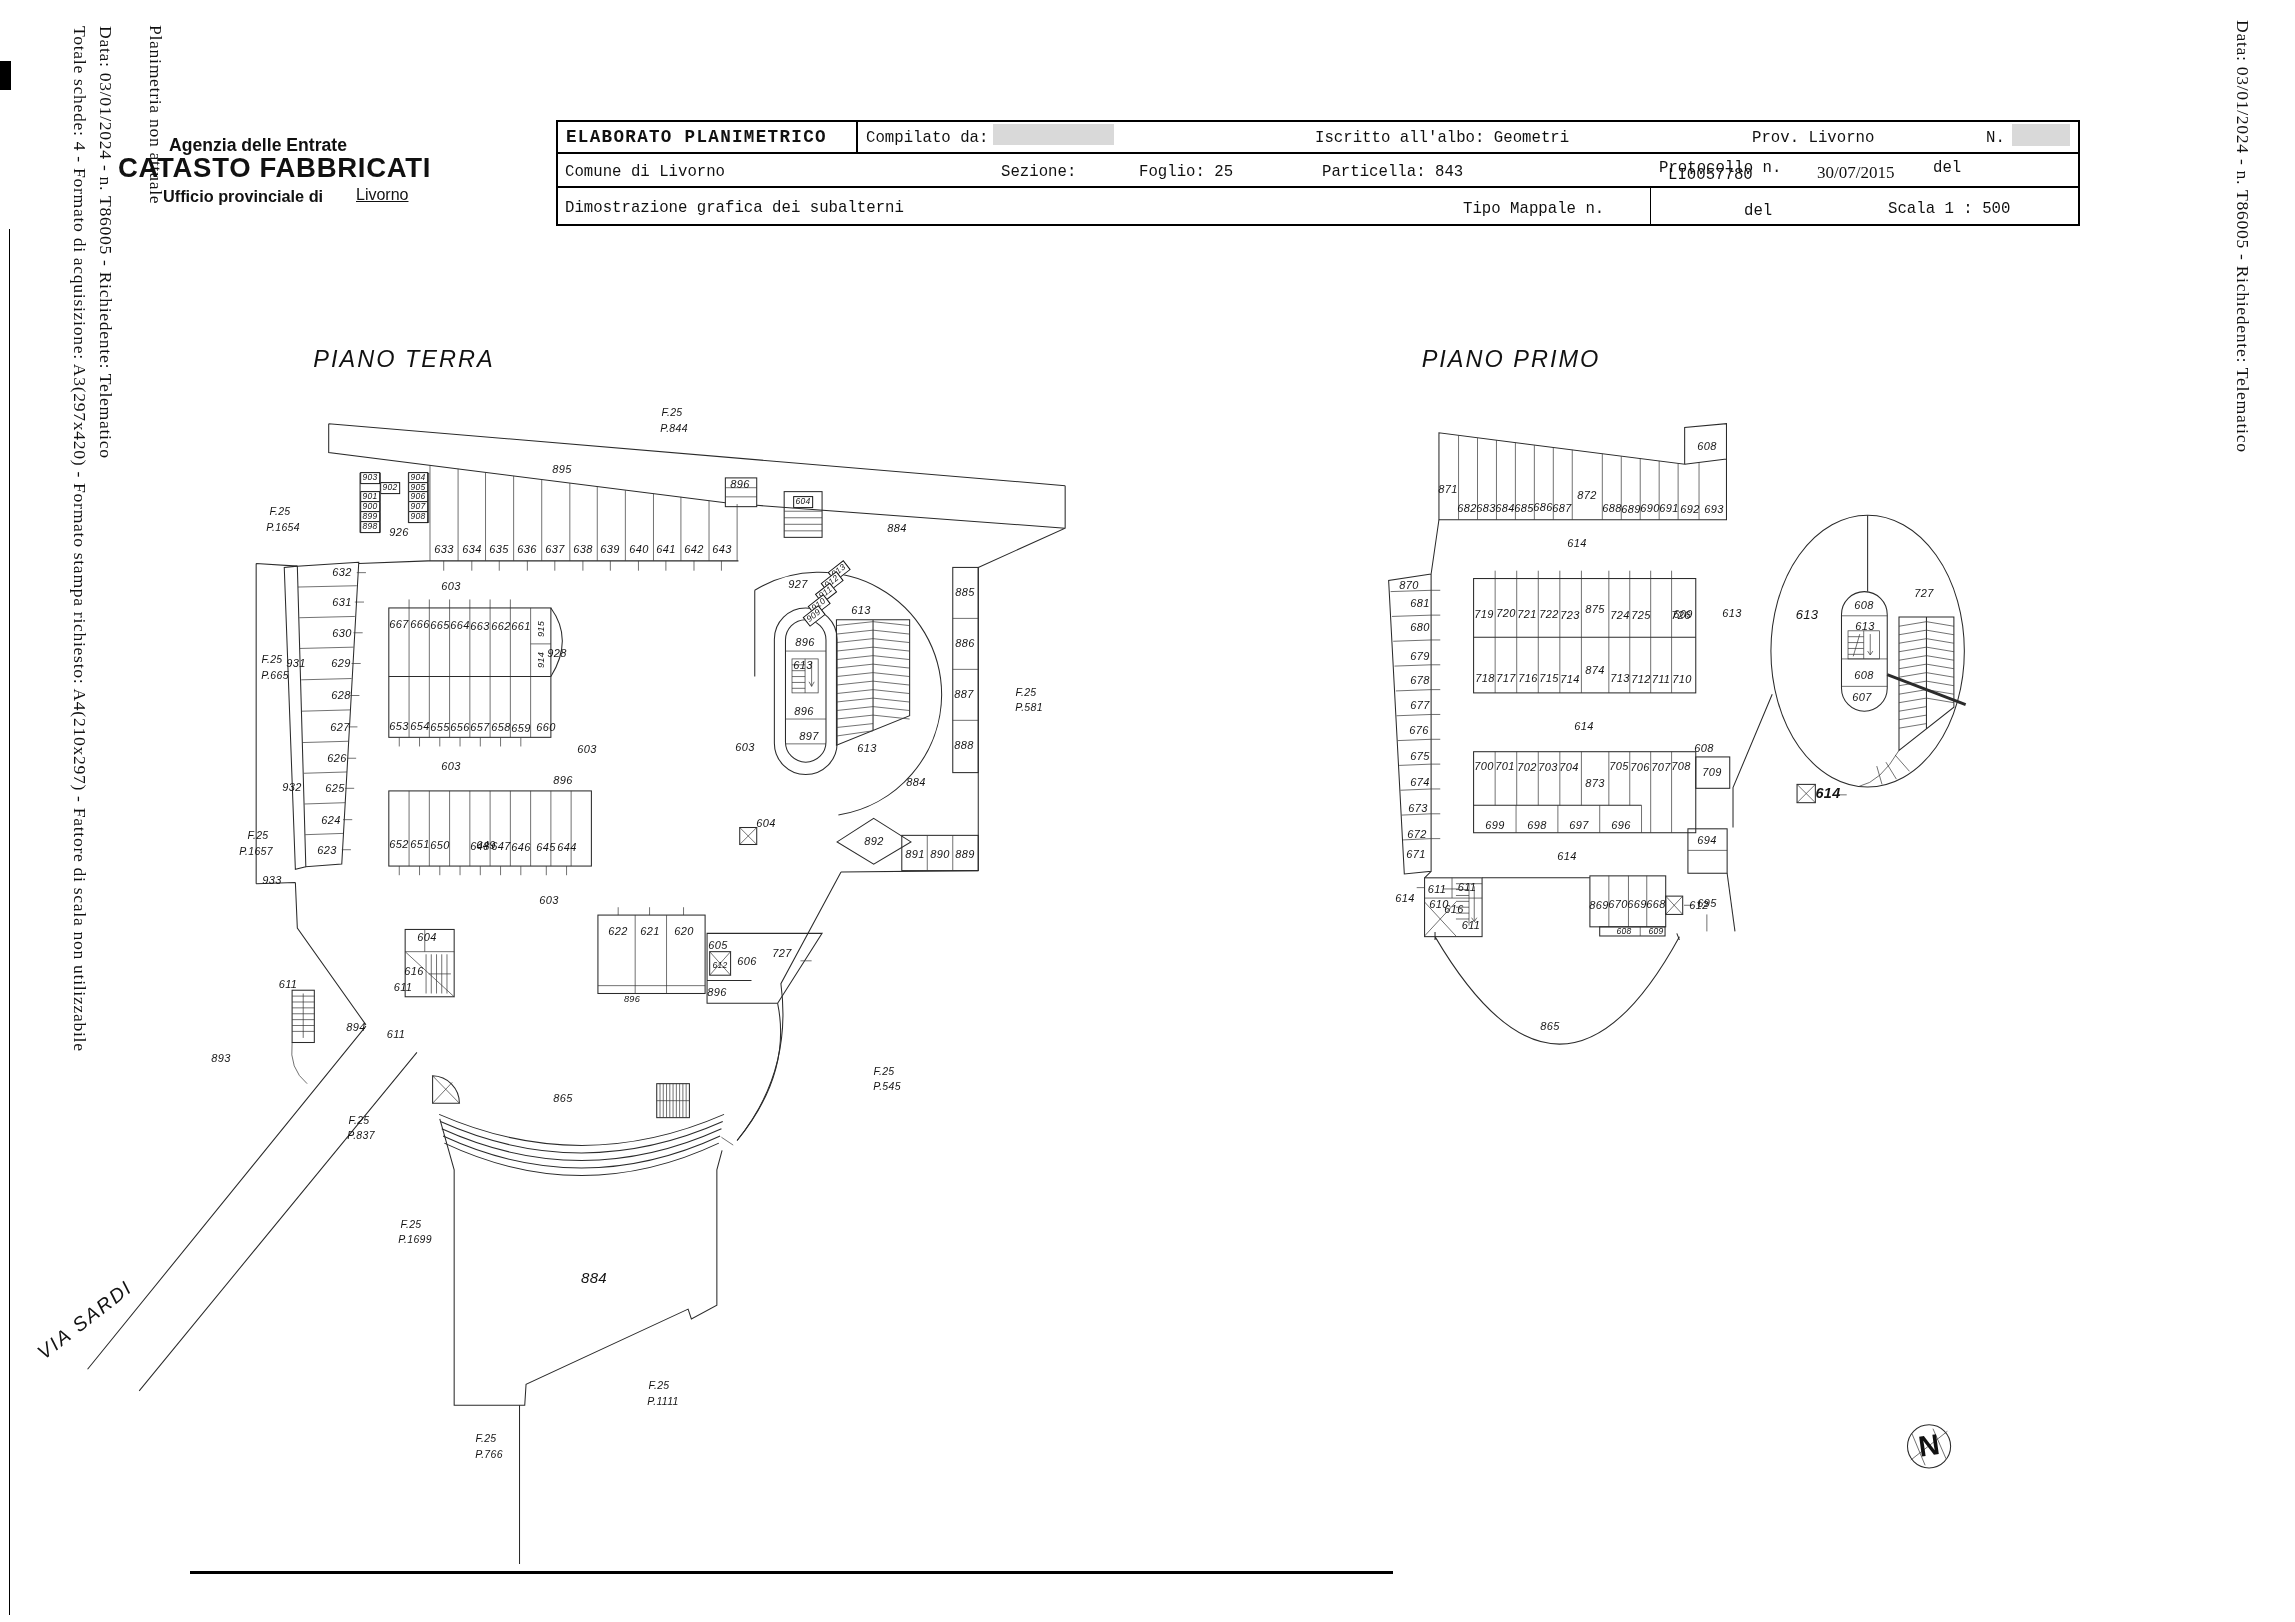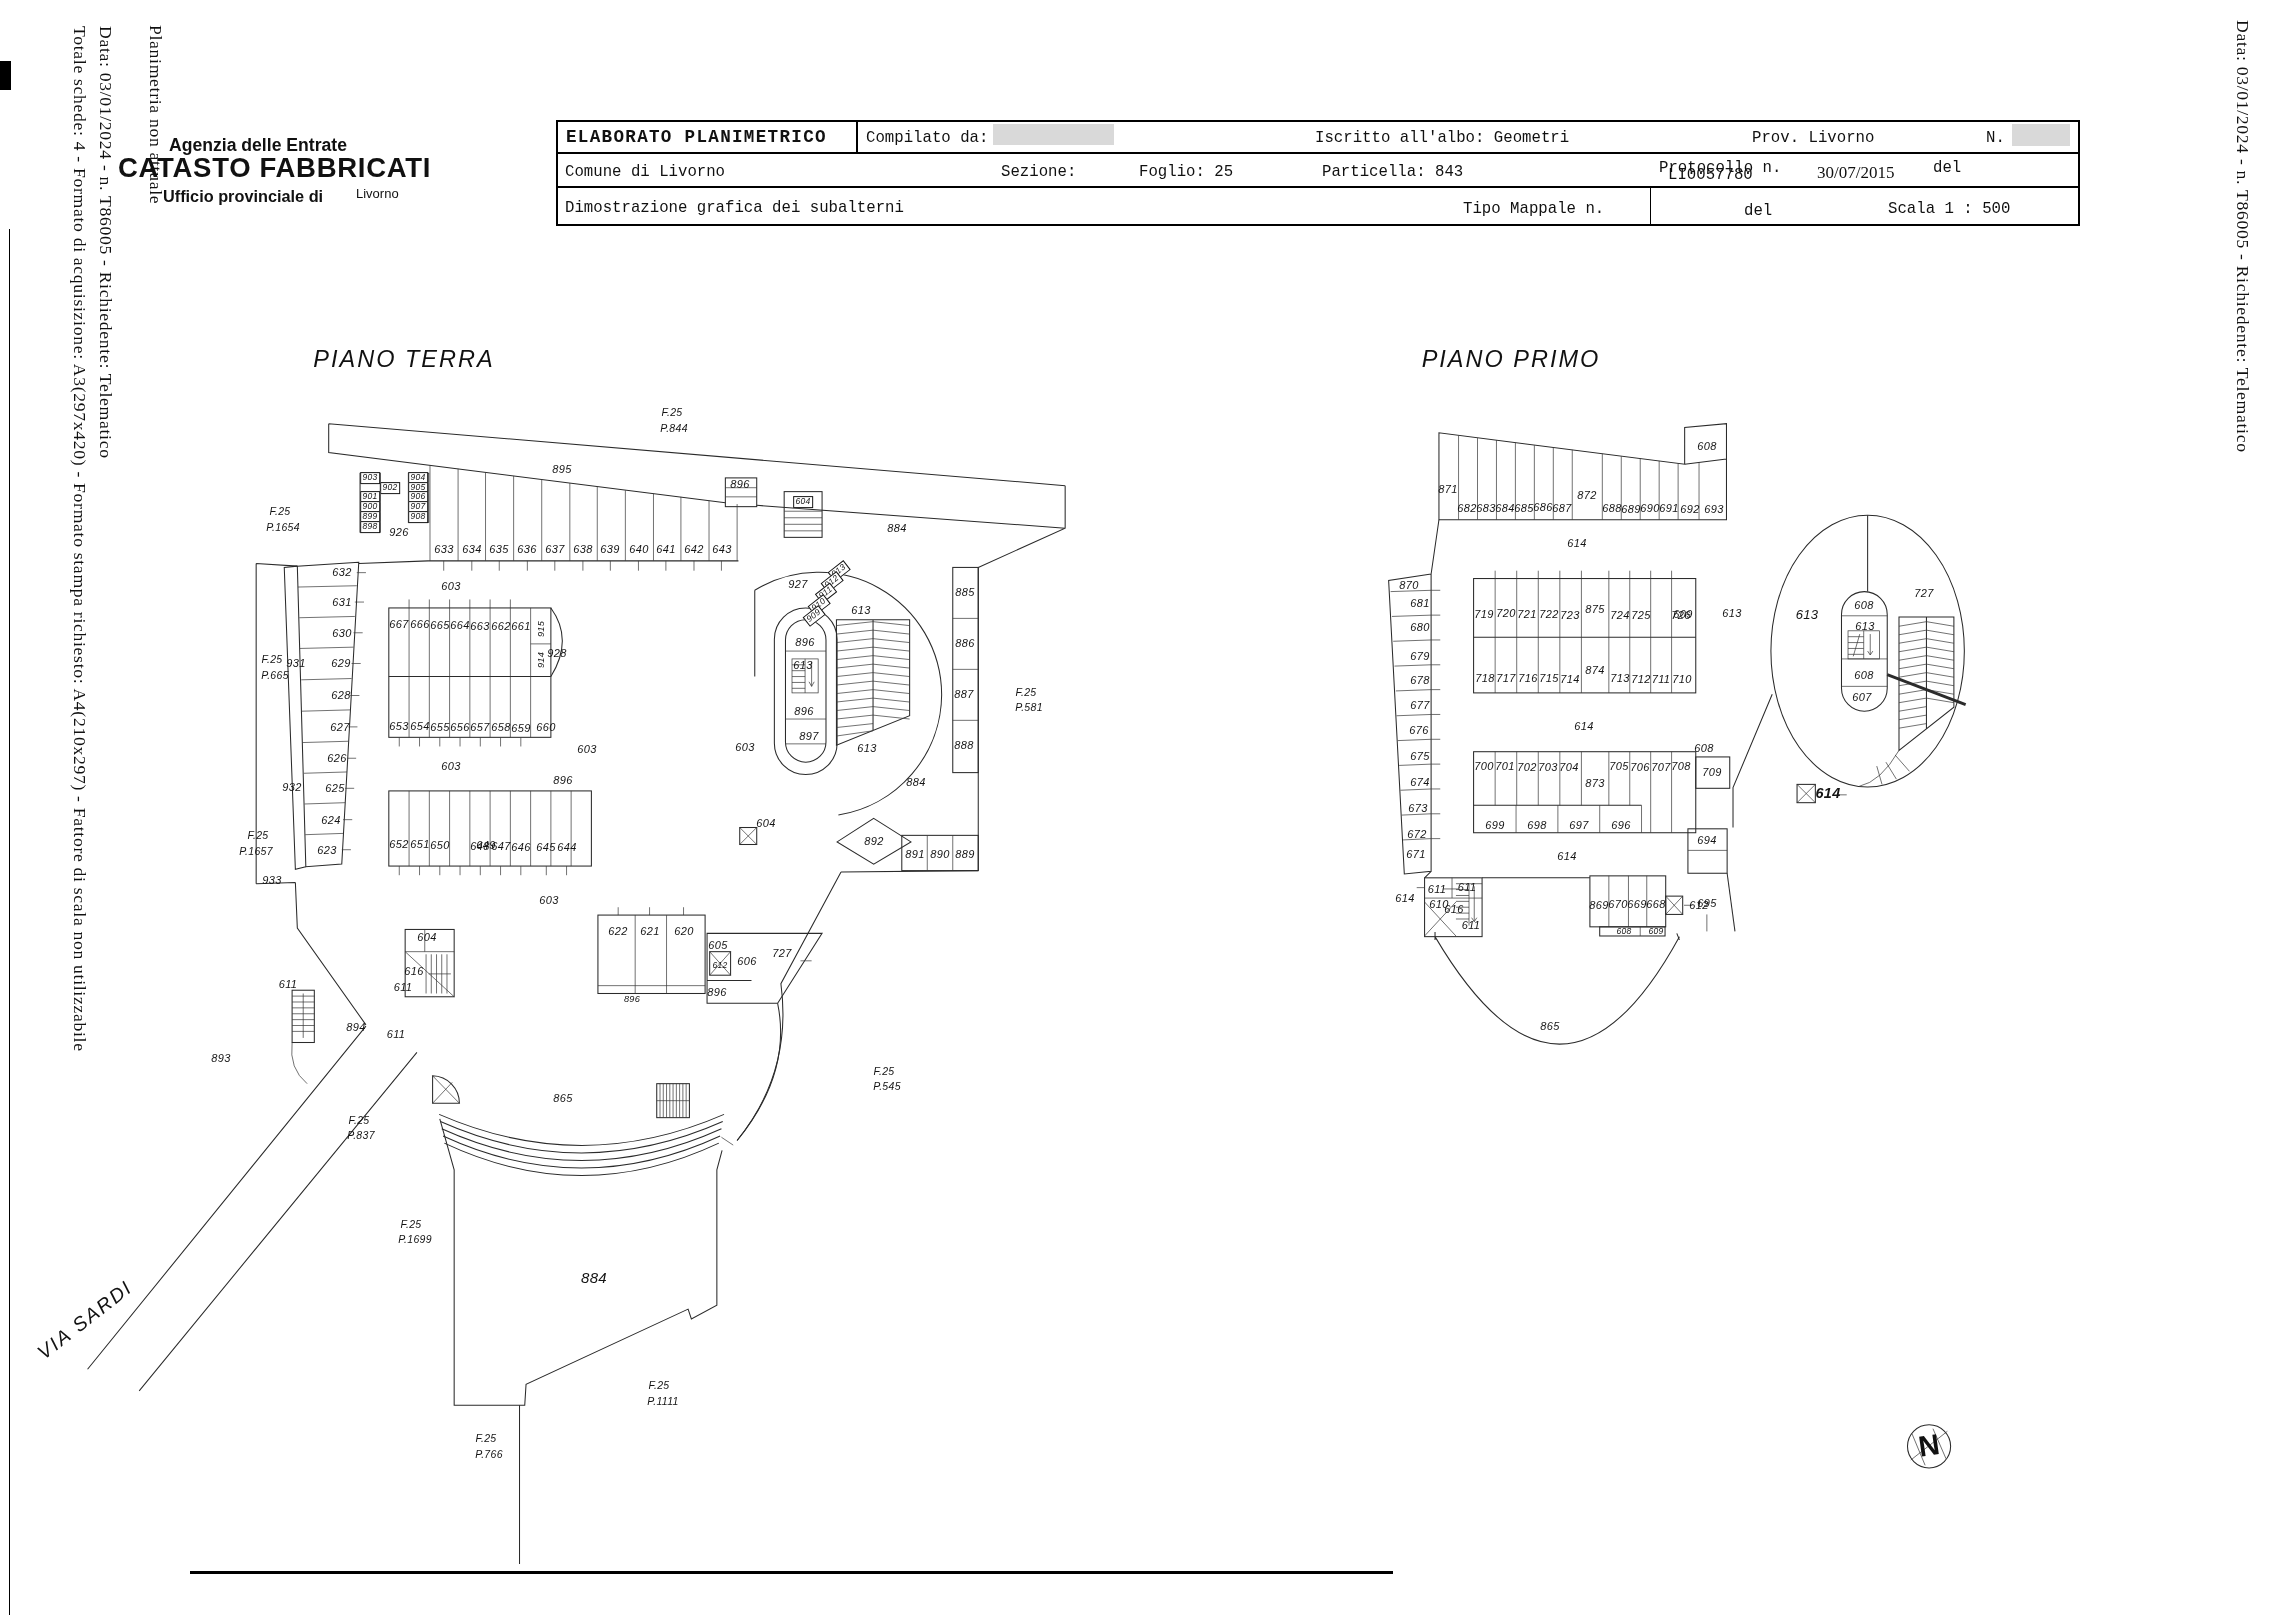--- a/index.html
+++ b/index.html
@@ -39,21 +39,21 @@
   <div class="hline" style="left:8.5px;top:229px;width:1.3px;height:1386px;"></div>
 
   <div class="vtext" style="left:69px;top:26px;">Totale schede: 4 -  Formato di acquisizione: A3(297x420)  - Formato stampa richiesto: A4(210x297) - Fattore di scala non utilizzabile</div>
   <div class="vtext" style="left:95px;top:26px;">Data: 03/01/2024 - n. T86005 - Richiedente: Telematico</div>
   <div class="vtext" style="left:145px;top:25px;">Planimetria non attuale</div>
   <div class="vtext" style="left:2232px;top:19.6px;">Data: 03/01/2024 - n. T86005 - Richiedente: Telematico</div>
 
   <div class="logo" style="left:169px;top:123px;font-size:17.6px;font-weight:bold;margin-top:12px;">Agenzia delle Entrate</div>
   <div class="logo" style="left:118px;top:152px;font-size:27.5px;font-weight:bold;letter-spacing:0.7px;">CATASTO FABBRICATI</div>
   <div class="logo" style="left:163px;top:187px;font-size:16.3px;font-weight:bold;">Ufficio provinciale di</div>
-  <div class="logo" style="left:356px;top:186px;font-size:13px;">Livorno</div>
+  <div class="logo" style="left:356px;top:186px;font-size:16px;text-decoration:underline;">Livorno</div>
 
   <div id="htable"></div>
   <div class="hline" style="left:556px;top:152px;width:1524px;height:2px;"></div>
   <div class="hline" style="left:556px;top:186px;width:1524px;height:2px;"></div>
   <div class="hline" style="left:856px;top:120px;width:2px;height:34px;"></div>
   <div class="hline" style="left:1650px;top:188px;width:1.3px;height:36px;"></div>
   <div class="grey" style="left:993px;top:124px;width:121px;height:21px;"></div>
   <div class="grey" style="left:2012px;top:124px;width:58px;height:21.6px;"></div>
   <span class="hcell" style="left:566px;top:127px;font-weight:bold;font-size:17.6px;letter-spacing:1.3px;">ELABORATO PLANIMETRICO</span>
   <span class="hcell" style="left:866px;top:129px;">Compilato da:</span>

